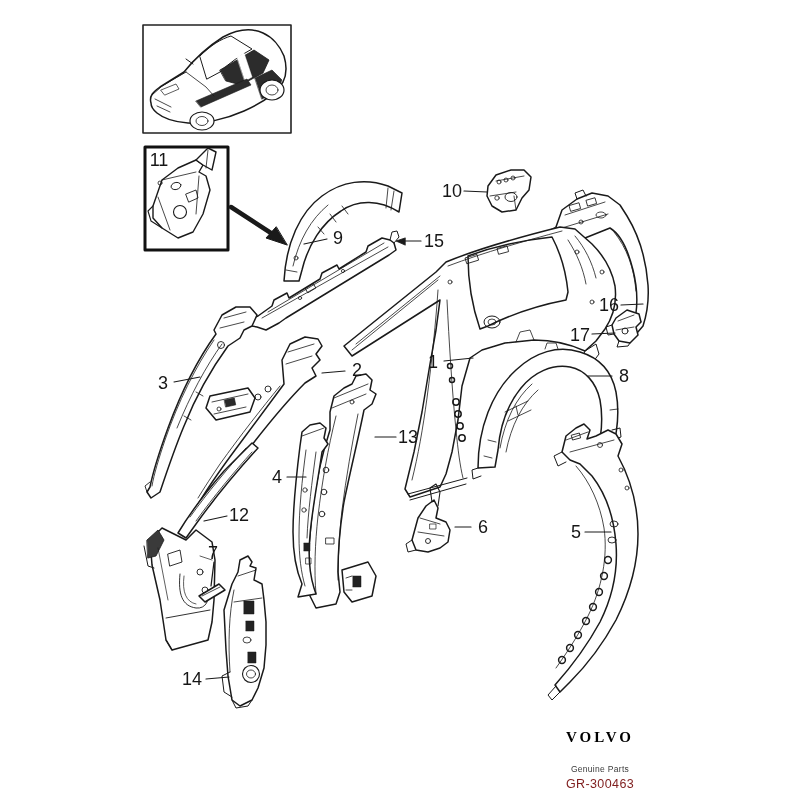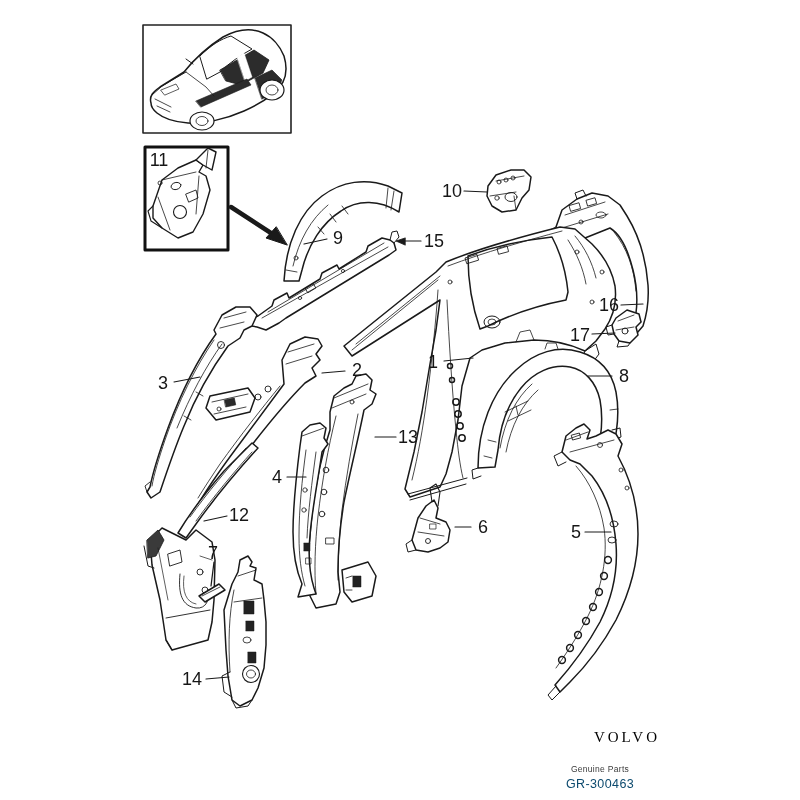--- a/index.html
+++ b/index.html
@@ -10,28 +10,28 @@
   #stage{position:absolute;left:0;top:0;width:800px;height:800px;}
   svg text.callout{
     font-family:"Liberation Sans", sans-serif;
     font-size:18px;fill:#161616;
   }
   .brand{
     position:absolute;left:540px;top:729px;width:120px;
     text-align:center;color:#111;
   }
   .brand .logo{
-    font-family:"Liberation Serif", serif;font-weight:normal;
-    font-size:15px;letter-spacing:3px;color:#000;text-align:right;
+    font-family:"Liberation Serif", serif;font-weight:bold;
+    font-size:15px;letter-spacing:3px;color:#000;
   }
   .brand .tagline{
     font-size:8.5px;color:#3a3a3a;margin-top:18px;letter-spacing:0.3px;
   }
   .brand .code{
-    font-size:12.5px;color:#0c4a6e;margin-top:3px;letter-spacing:0.4px;text-align:center;
+    font-size:12.5px;color:#7f1d1d;margin-top:3px;letter-spacing:0.4px;text-align:center;
   }
 </style>
 </head>
 <body>
 
 <div id="stage">
 <svg width="800" height="800" viewBox="0 0 800 800">
   <g fill="none" stroke="#1a1a1a" stroke-width="1.5" stroke-linejoin="round" stroke-linecap="round">
 
     <g>

